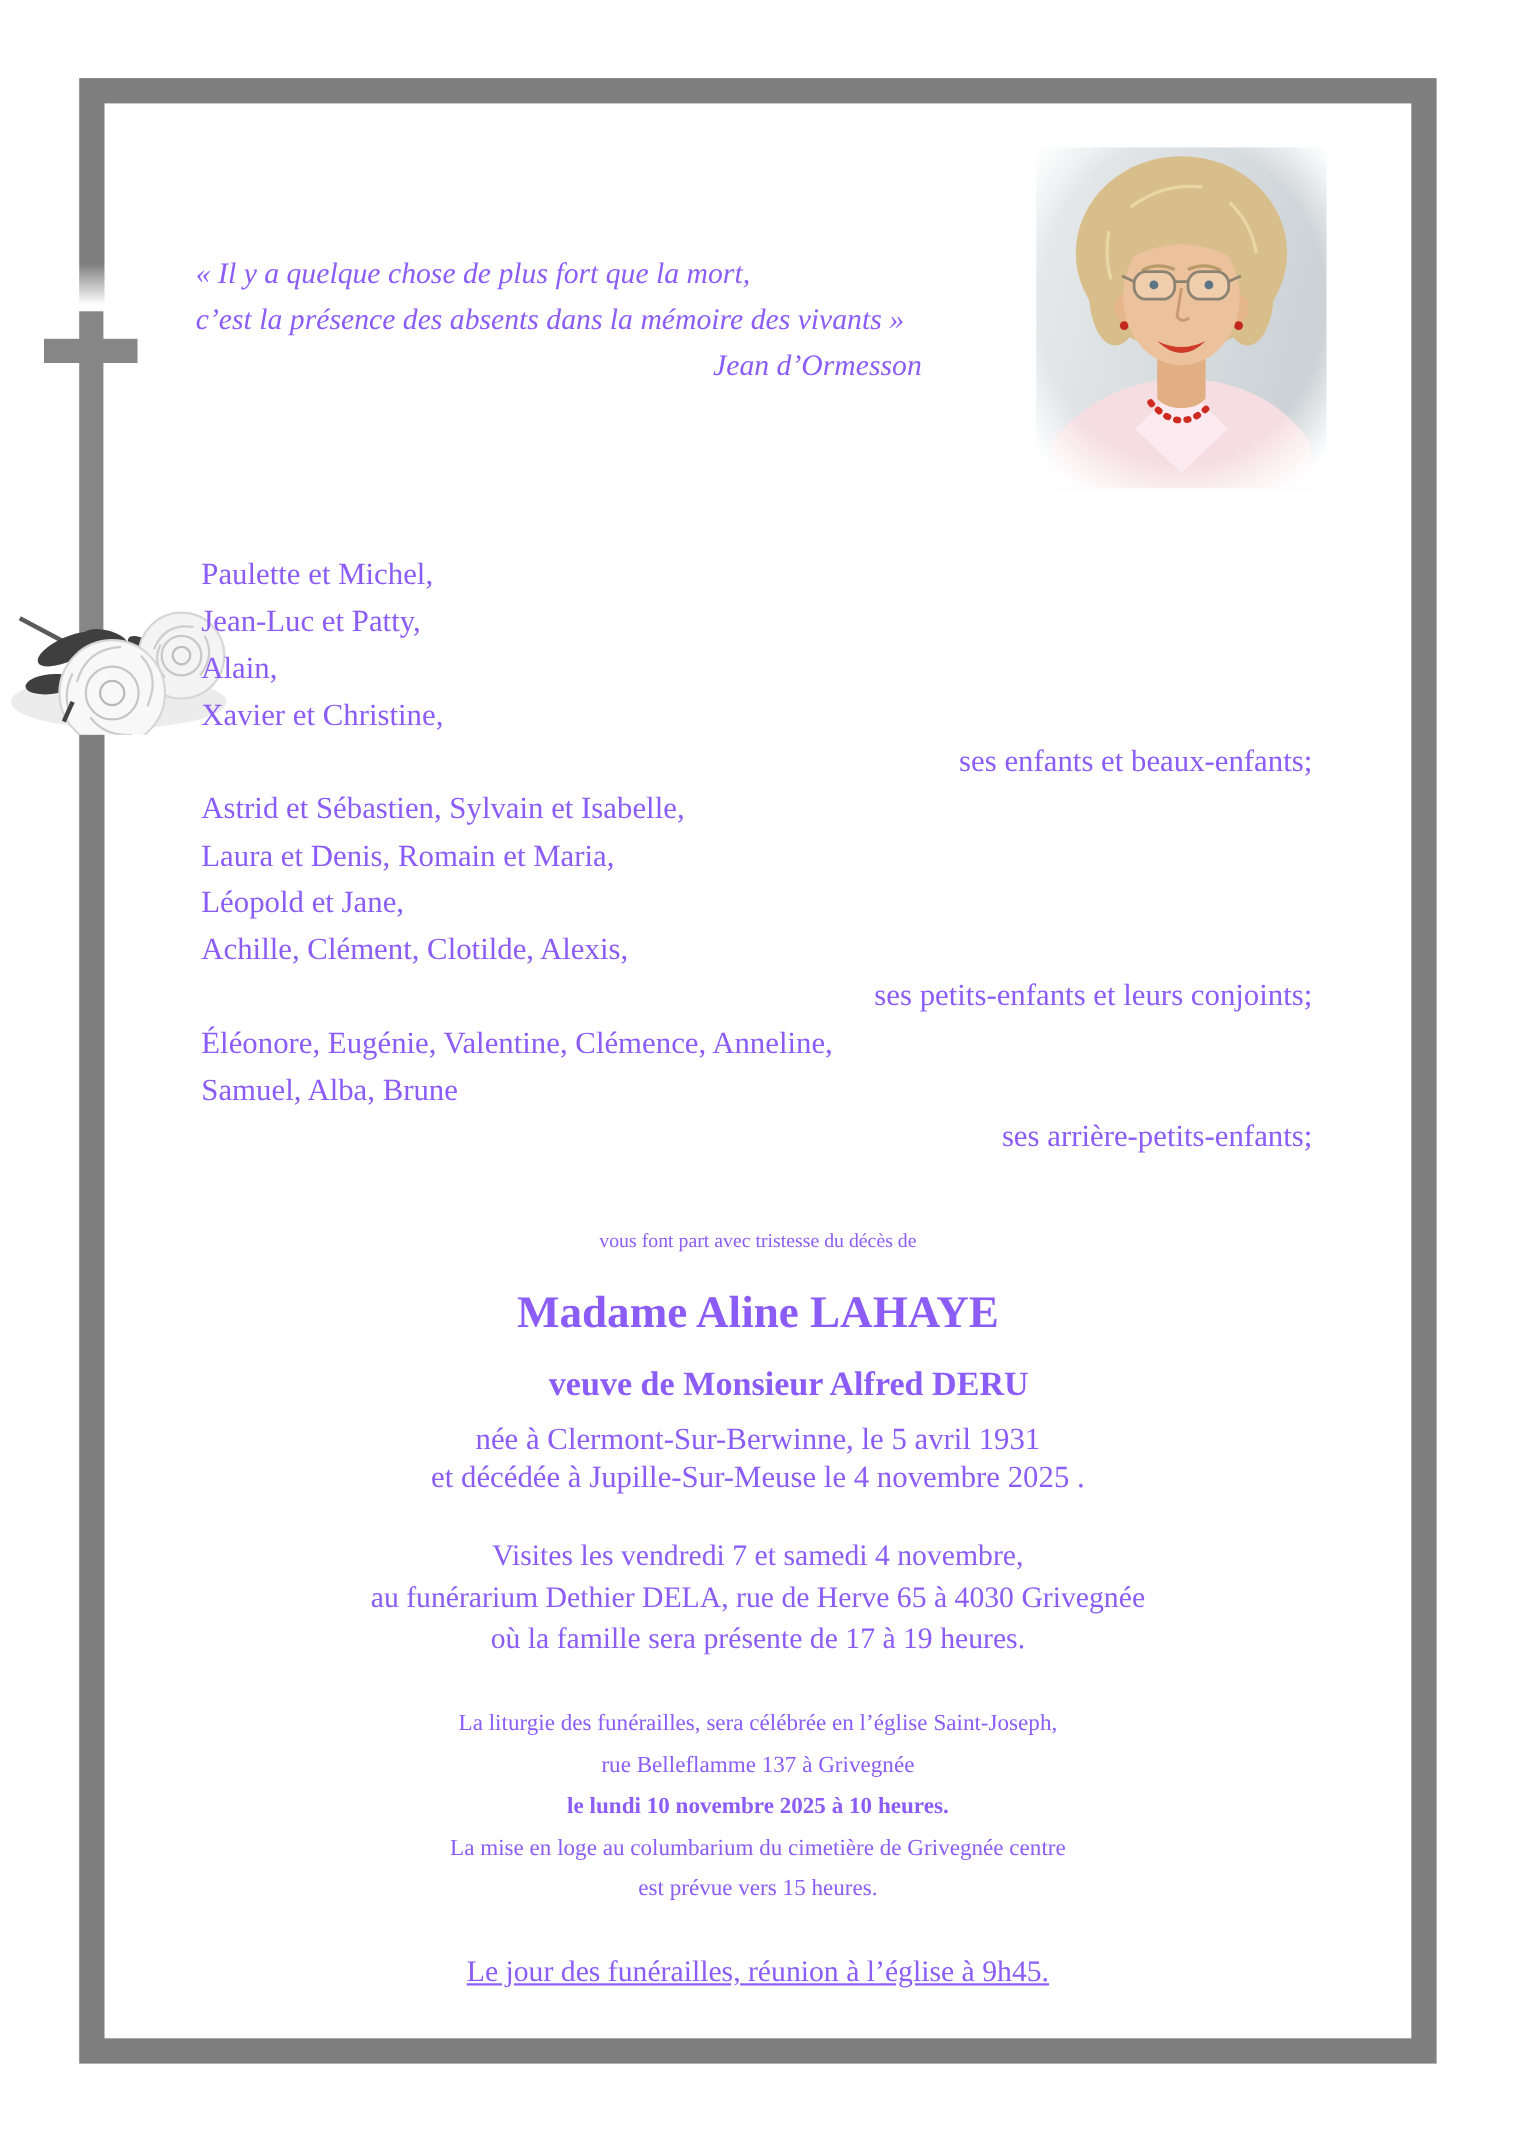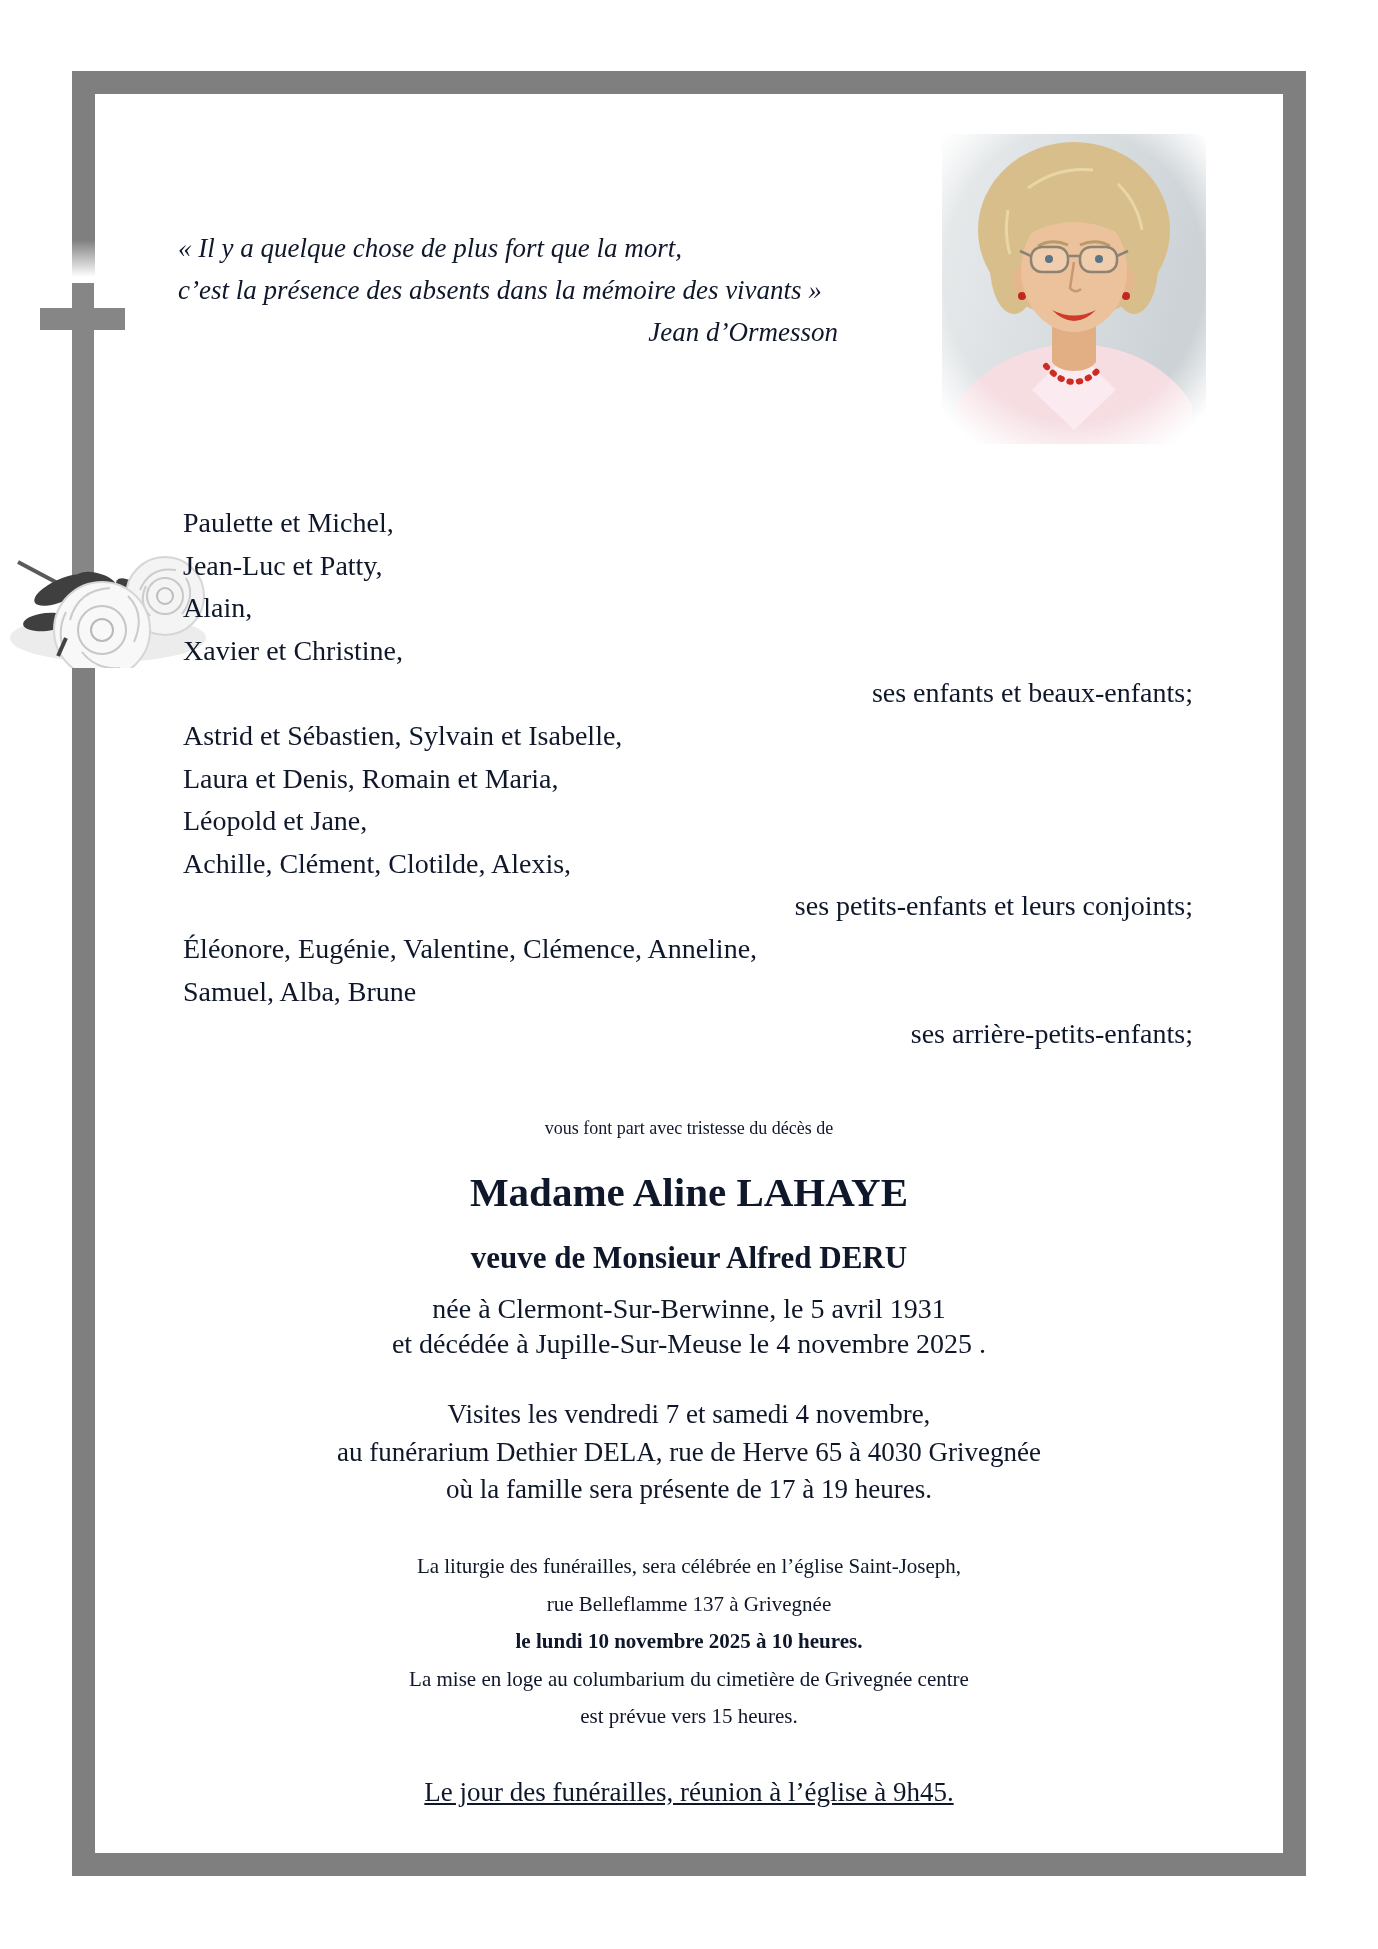--- a/index.html
+++ b/index.html
@@ -1,21 +1,21 @@
 <!DOCTYPE html>
 <html><head>
 <meta charset="utf-8">
 <style>
   html,body{margin:0;padding:0;background:#ffffff;}
   .page{
     position:relative;
     width:1378px;height:1949px;
     background:#ffffff;
     font-family:"Liberation Serif", serif;
-    color:#0f172a;
+    color:#8b5cf6;
     overflow:hidden;
   }
   .frame{
     position:absolute;
     left:72px;top:71px;
     width:1234px;height:1805px;
     border:23px solid #7f7f7f;
     box-sizing:border-box;
   }
   .quote{
@@ -36,21 +36,21 @@
   }
   .names .label{text-align:right;}
   .centerblock{
     position:absolute;
     left:95px;
     width:1188px;
     text-align:center;
   }
   .intro{top:1113px;font-size:18px;line-height:30px;}
   .deceased-name{top:1164px;font-size:41px;font-weight:bold;line-height:56px;}
-  .widow{top:1240px;font-size:31px;font-weight:bold;line-height:36px;}
+  .widow{top:1240px;font-size:31px;font-weight:bold;line-height:36px;margin-left:28px;}
   .borndied{top:1291px;font-size:28px;line-height:35px;}
   .visits{top:1396px;font-size:27px;line-height:37.6px;}
   .funeral{top:1548px;font-size:21px;line-height:37.6px;}
   .funeral .bold{font-weight:bold;}
   .meeting{top:1773px;font-size:27px;line-height:38px;text-decoration:underline;}
   .cross-panel{
     position:absolute;
     left:0;top:240px;
     width:208px;height:428px;
   }

